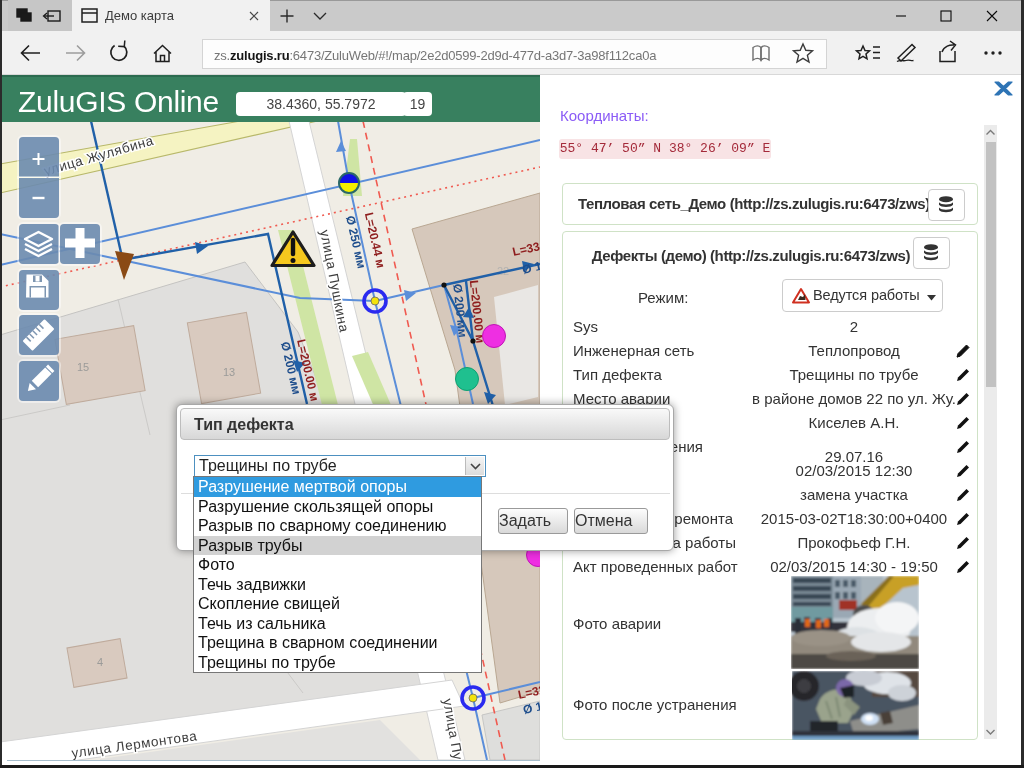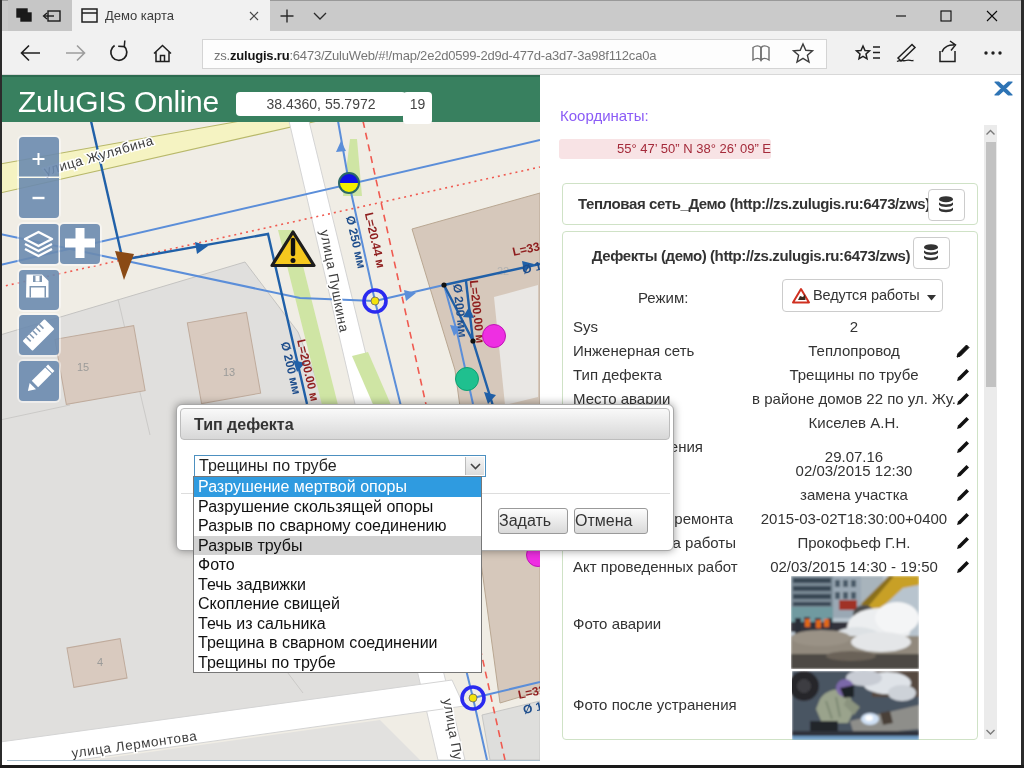--- a/index.html
+++ b/index.html
@@ -15,21 +15,21 @@
 #toolbar { left:0; top:31px; width:1024px; height:44px; background:#f1f1f1; border-bottom:1px solid #d8d8d8; }
 #addrbar { left:202px; top:8px; width:625px; height:30px; background:#fdfdfd; border:1px solid #d4d4d4; }
 #urltxt { left:11px; top:8px; font-size:13px; color:#767676; white-space:nowrap; letter-spacing:-0.2px; }
 #urltxt b { color:#151515; font-weight:bold; }
 
 
 #page { left:0; top:75px; width:1024px; height:693px; background:#fff; }
 #maphdr { left:0; top:0; width:540px; height:47px; background:#38805f; border-top:2px solid #2c6b50; }
 #brand { left:18px; top:8px; font-size:30px; font-weight:400; color:#fff; letter-spacing:-0.3px; }
 #coordbox { left:236px; top:15px; width:170px; height:24px; background:#fff; border-radius:4px; font-size:14px; color:#444; text-align:center; line-height:24px; }
-#zoombox { left:403px; top:15px; width:29px; height:32px; background:#fff; border-radius:4px; font-size:14px; color:#444; text-align:center; line-height:24px; }
+#zoombox { left:403px; top:15px; width:29px; height:24px; background:#fff; border-radius:4px; font-size:14px; color:#444; text-align:center; line-height:24px; }
 #pagebottom { left:7px; top:685px; width:1010px; height:1px; background:#a5bccb; }
 
 
 .mbtn { position:absolute; width:40px; height:40px; background:rgba(108,139,175,0.9); border-radius:4px; box-shadow:0 0 0 2px rgba(255,255,255,0.45); }
 
 
 #panel { left:540px; top:0; width:484px; height:686px; background:#fff; }
 .card { position:absolute; border:1px solid #cfe2c6; border-radius:4px; background:#fff; }
 .cardtitle { position:absolute; font-size:15px; font-weight:bold; color:#333; white-space:nowrap; letter-spacing:-0.4px; }
 .dbbtn { position:absolute; width:37px; height:32px; background:#fff; border:1px solid #ccc; border-radius:4px; }
@@ -296,21 +296,21 @@
         <path d="M-4.5 8 L0 15 L4.5 8 Z" fill="#fff"></path>
         <rect x="-4.5" y="-18" width="9" height="3" fill="#fff"></rect>
       </g>
     </svg>
 
     <div class="abs" id="panel">
       <svg class="abs" width="30" height="30" style="left:452px;top:2px;">
         <path d="M3 5 L9.5 11.5 L3 18 L6.5 18 L11.5 13.5 L16.5 18 L20 18 L13.5 11.5 L20 5 L16.5 5 L11.5 9.5 L6.5 5 Z" fill="#2e74b5" stroke="#2e74b5" stroke-width="1.2" stroke-linejoin="round"></path>
       </svg>
       <div class="abs" style="left:20px;top:32px;font-size:15px;color:#8b5cf6;">Координаты:</div>
-      <div class="abs" style="left:19px;top:64px;width:212px;height:20px;background:#f8e3e5;border-radius:3px;font-family:Liberation Sans, sans-serif;font-size:13px;color:#a42a3a;line-height:20px;text-align:right;">55° 47’ 50” N 38° 26’ 09” E</div>
+      <div class="abs" style="left:19px;top:64px;width:212px;height:20px;background:#f8e3e5;border-radius:3px;font-family:Liberation Mono, monospace;font-size:13px;color:#a42a3a;line-height:20px;text-align:center;">55° 47’ 50” N 38° 26’ 09” E</div>
 
       <div class="card" style="left:22px;top:108px;width:416px;height:42px;">
         <div class="cardtitle" style="left:15px;top:11px;">Тепловая сеть_Демо <span style="font-weight:bold;">(http://zs.zulugis.ru:6473/zws)</span></div>
         <div class="dbbtn" style="left:365px;top:5px;"></div>
         <svg class="abs" width="20" height="20" style="left:374px;top:11px;">
           <g fill="#333">
             <ellipse cx="9" cy="4.2" rx="7" ry="3"></ellipse>
             <path d="M2 7.2 C4 10.2 14 10.2 16 7.2 L16 9.8 C14 12.8 4 12.8 2 9.8 Z"></path>
             <path d="M2 12.4 C4 15.4 14 15.4 16 12.4 L16 15 C14 18 4 18 2 15 Z"></path>
           </g>

